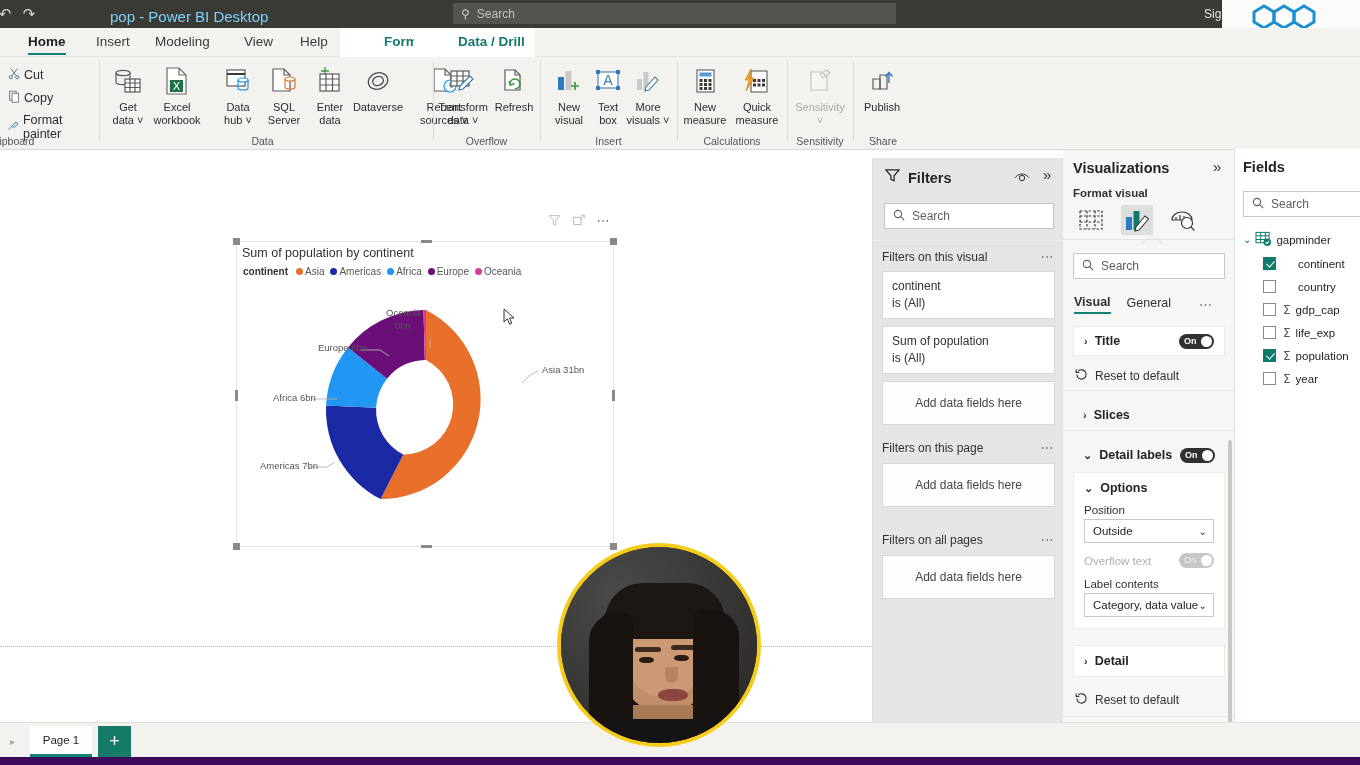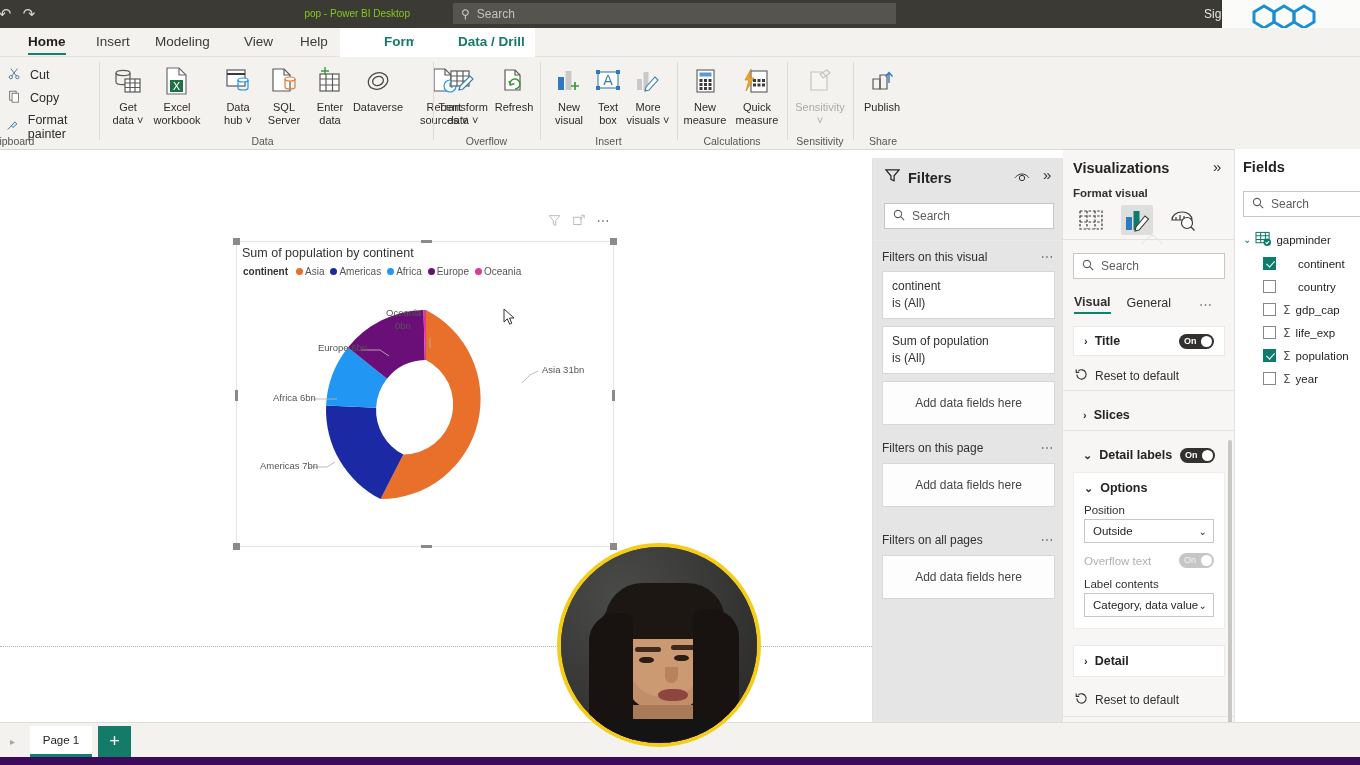--- a/index.html
+++ b/index.html
@@ -16,21 +16,21 @@
     background: #3b3a35; color: #e8e6e1;
   }
   .tb-undo, .tb-redo {
     position: absolute; top: 5px; color: #d8d6d0; font-size: 15px;
     width: 18px; text-align: center;
   }
   .tb-undo { left: -4px; }
   .tb-redo { left: 20px; }
   .tb-title {
     position: absolute; top: 8px; left: 110px; width: 300px;
-    font-size: 10px; color: #84cc16; text-align: right;
+    font-size: 15px; color: #7dd3fc; text-align: left;
   }
   .tb-search {
     position: absolute; top: 3px; left: 453px; width: 443px; height: 21px;
     background: #55544e; display: flex; align-items: center; padding-left: 8px;
   }
   .tb-search .sicon { font-size: 12px; color: #cfcdc8; margin-right: 7px; }
   .tb-search .stext { font-size: 12px; color: #c4c2bc; }
   .tb-signin {
     position: absolute; top: 7px; left: 1204px; font-size: 12px; color: #eae8e3;
   }
@@ -84,21 +84,21 @@
   .rbtn {
     position: absolute; top: 6px; width: 56px; text-align: center; cursor: default;
   }
   .rbtn .ic { height: 36px; display: flex; align-items: center; justify-content: center; }
   .rbtn .lb {
     font-size: 11px; color: #2c2c2c; line-height: 12.5px; margin-top: 2px;
   }
   .rbtn.dis .lb { color: #adaba6; }
   .small-cmd {
     position: absolute; font-size: 12.5px; color: #2c2c2c;
-    display: flex; align-items: center; cursor: default; gap: 6px;
+    display: flex; align-items: center; cursor: default;
   }
   .small-cmd .ic { width: 20px; display:inline-block; text-align:center; }
 
   
   .canvas {
     position: absolute; top: 150px; left: 0; width: 872px; height: 572px;
     background: #ffffff;
   }
   .page-guide-h {
     position: absolute; left: 0; width: 872px; height: 0;

